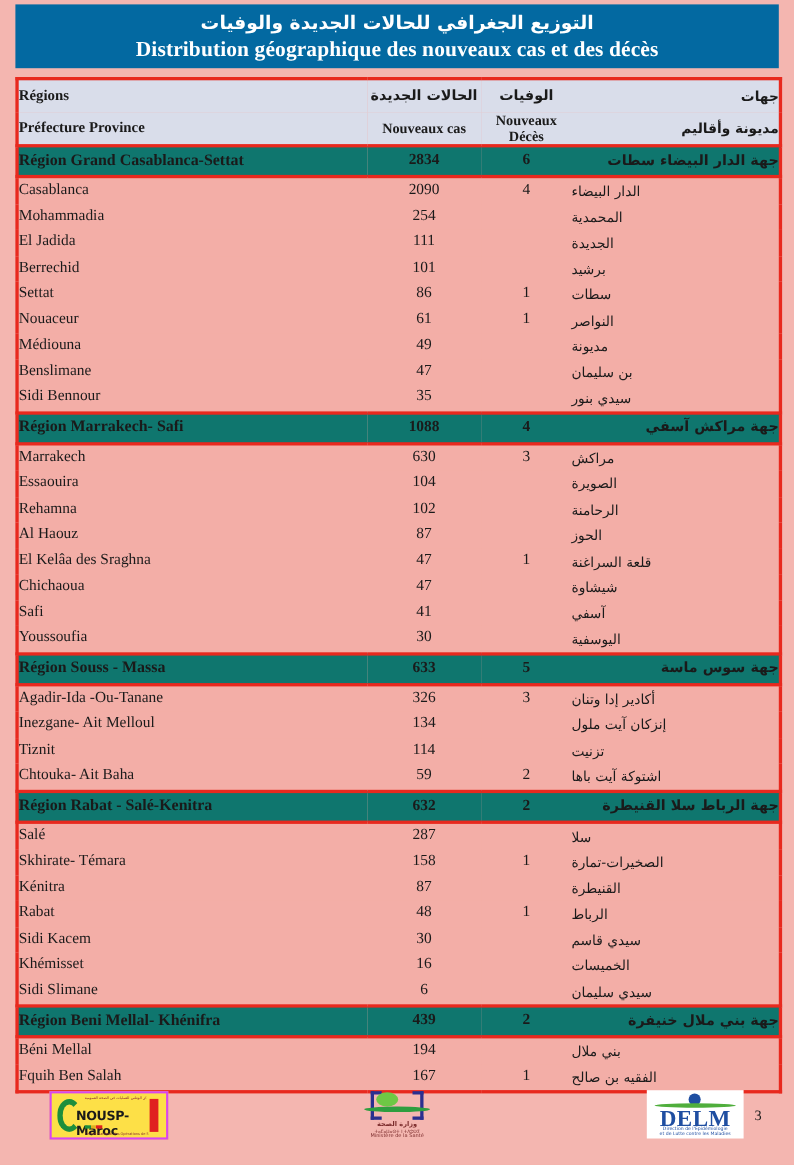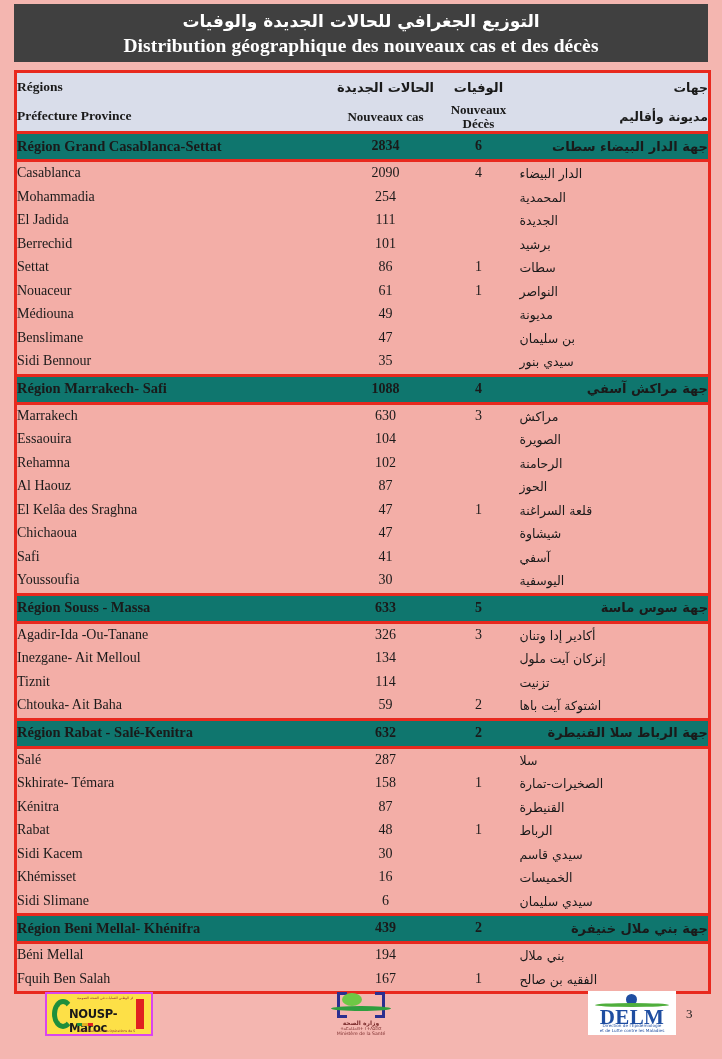--- a/index.html
+++ b/index.html
@@ -17,21 +17,21 @@
     position: relative;
   }
 
   
   .banner {
     position: absolute;
     left: 14px;
     top: 4px;
     width: 694px;
     height: 58px;
-    background: #404040;
+    background: #0369a1;
     box-sizing: border-box;
     display: flex;
     flex-direction: column;
     align-items: center;
     justify-content: center;
     padding-top: 2px;
   }
   .banner-ar {
     color: #ffffff;
     font-size: 17px;

